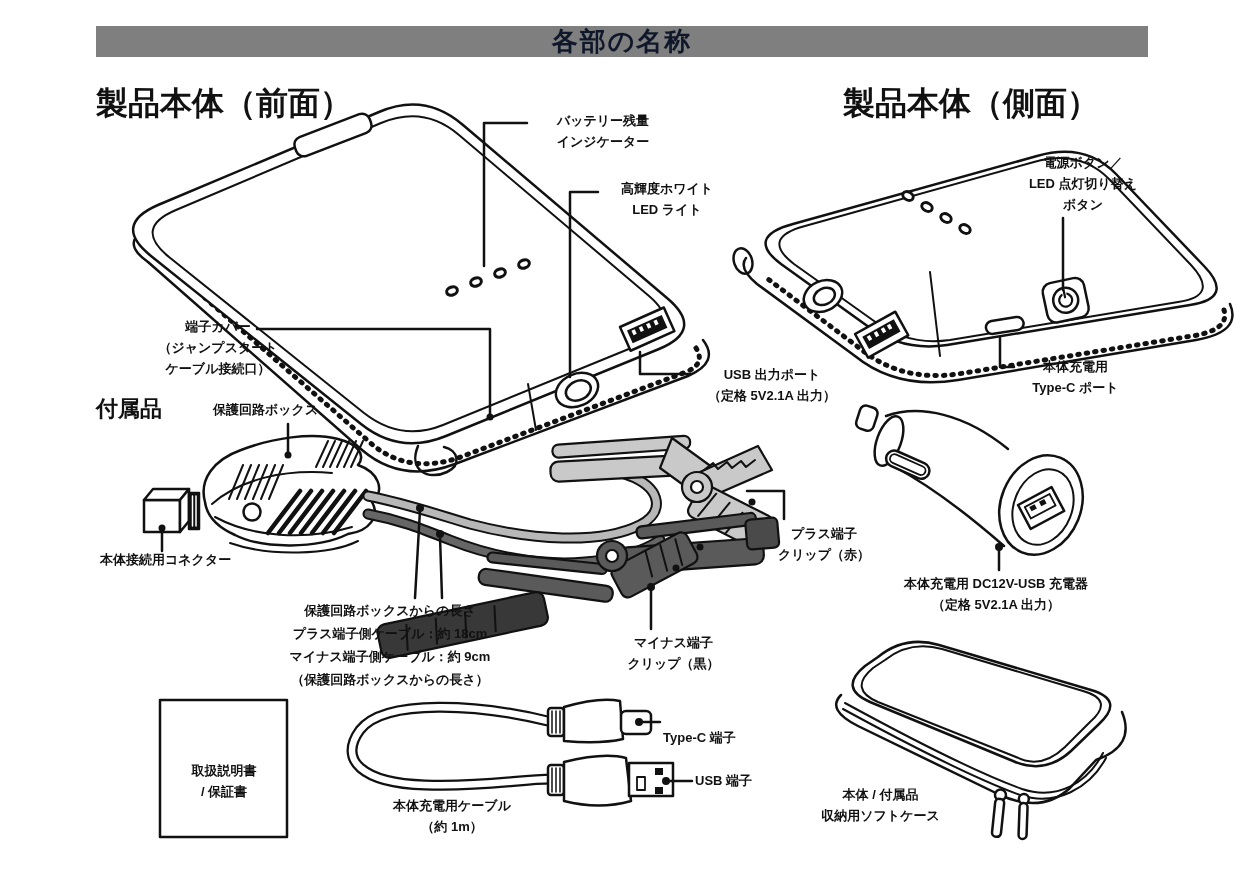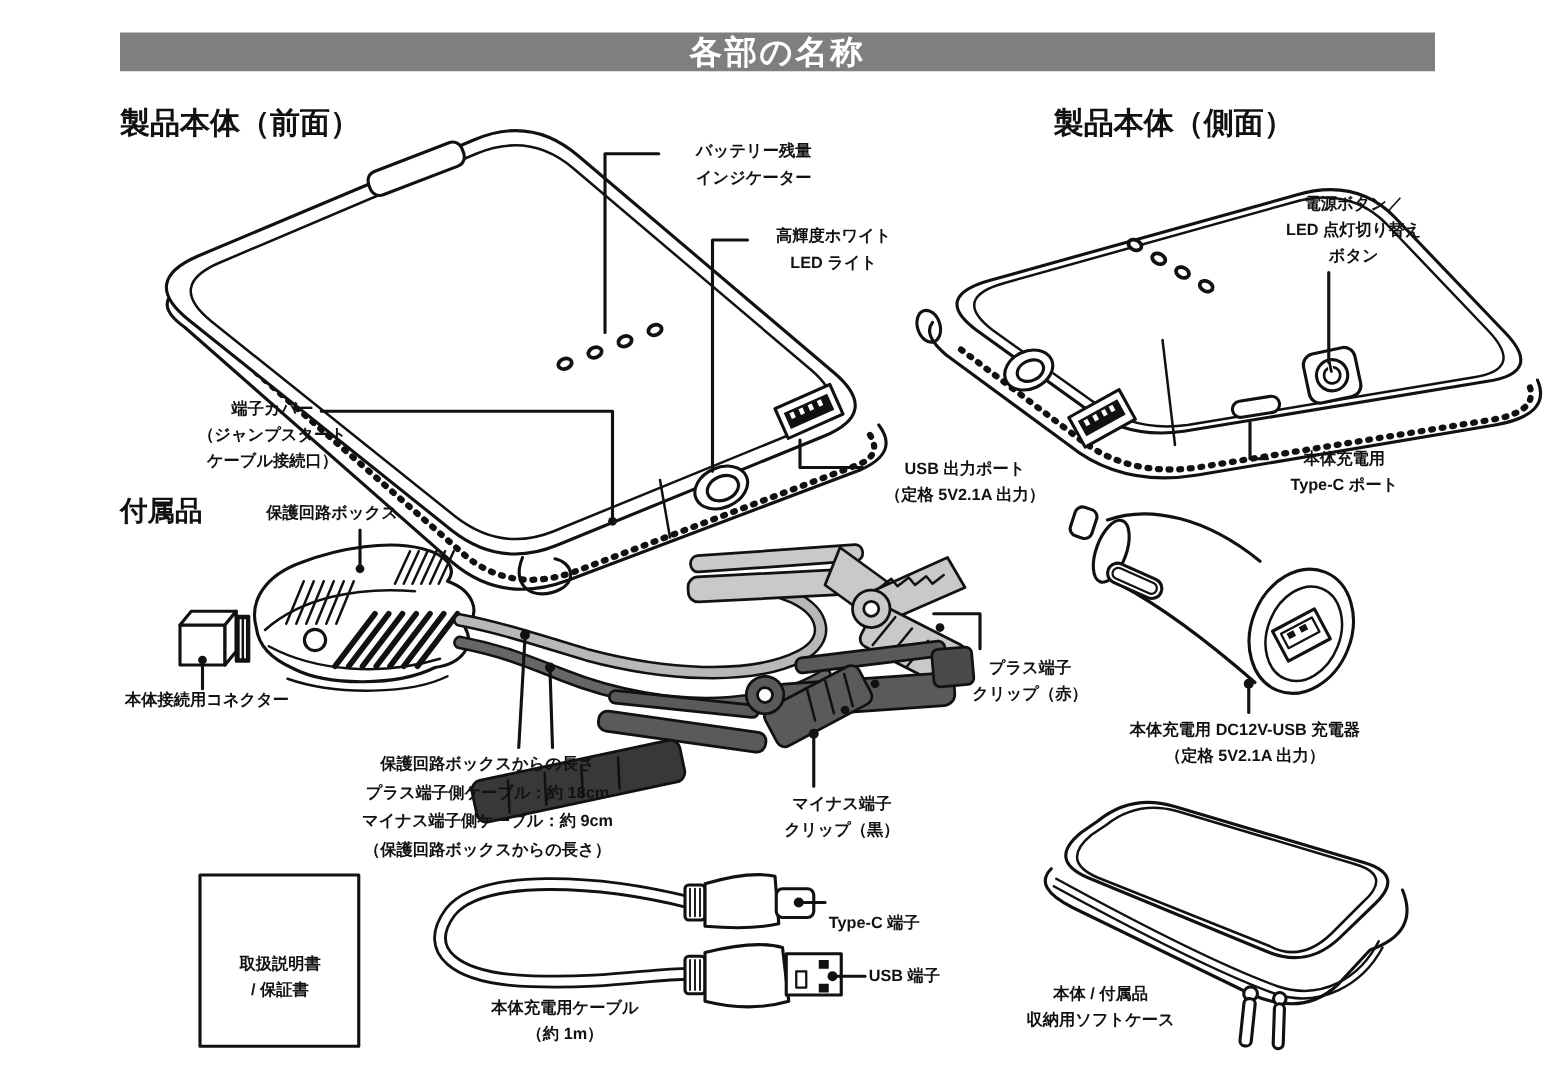--- a/index.html
+++ b/index.html
@@ -1,22 +1,22 @@
 <!DOCTYPE html>
 <html><head>
 <meta charset="utf-8">
 <style>
   html,body{margin:0;padding:0;background:#fff;}
   .page{position:relative;width:1244px;height:872px;background:#fff;overflow:hidden;
         font-family:"Liberation Sans","DejaVu Sans",sans-serif;color:#111;}
   svg{position:absolute;left:0;top:0;z-index:1;}
   .titlebar{position:absolute;left:96px;top:26px;width:1052px;height:31px;z-index:2;
-            background:#7f7f7f;color:#ffffff;font-size:26px;font-weight:700;
+            background:#7f7f7f;color:#0f172a;font-size:26px;font-weight:700;
             text-align:center;line-height:31px;letter-spacing:2px;}
-  .heading{position:absolute;z-index:2;font-size:24px;font-weight:700;white-space:nowrap;}
+  .heading{position:absolute;z-index:2;font-size:32px;font-weight:700;white-space:nowrap;}
   .heading-big{font-size:22px;}
   .lbl{position:absolute;z-index:2;font-size:13px;font-weight:700;line-height:21px;
        text-align:center;white-space:nowrap;}
   .lbl.left{text-align:left;}
 </style>
 </head>
 <body>
 
 <div class="page">
 

